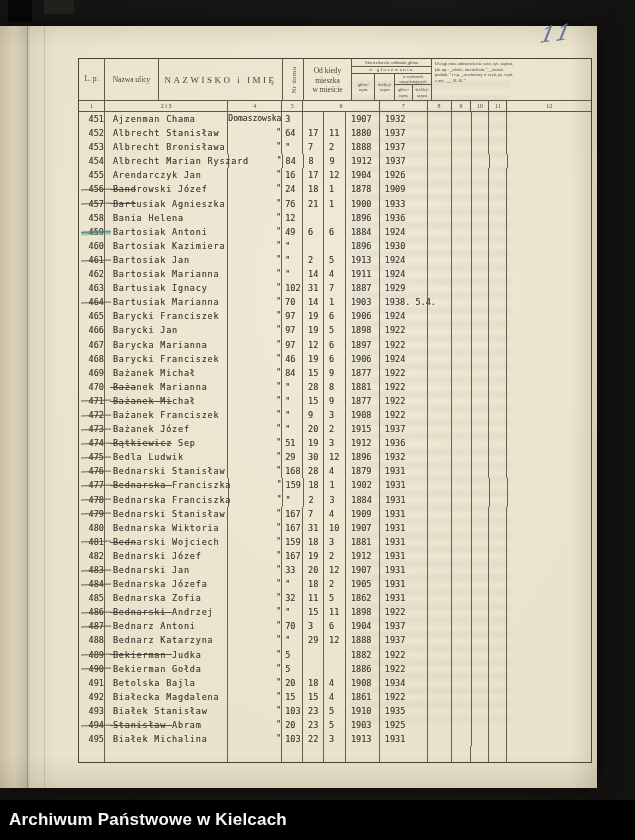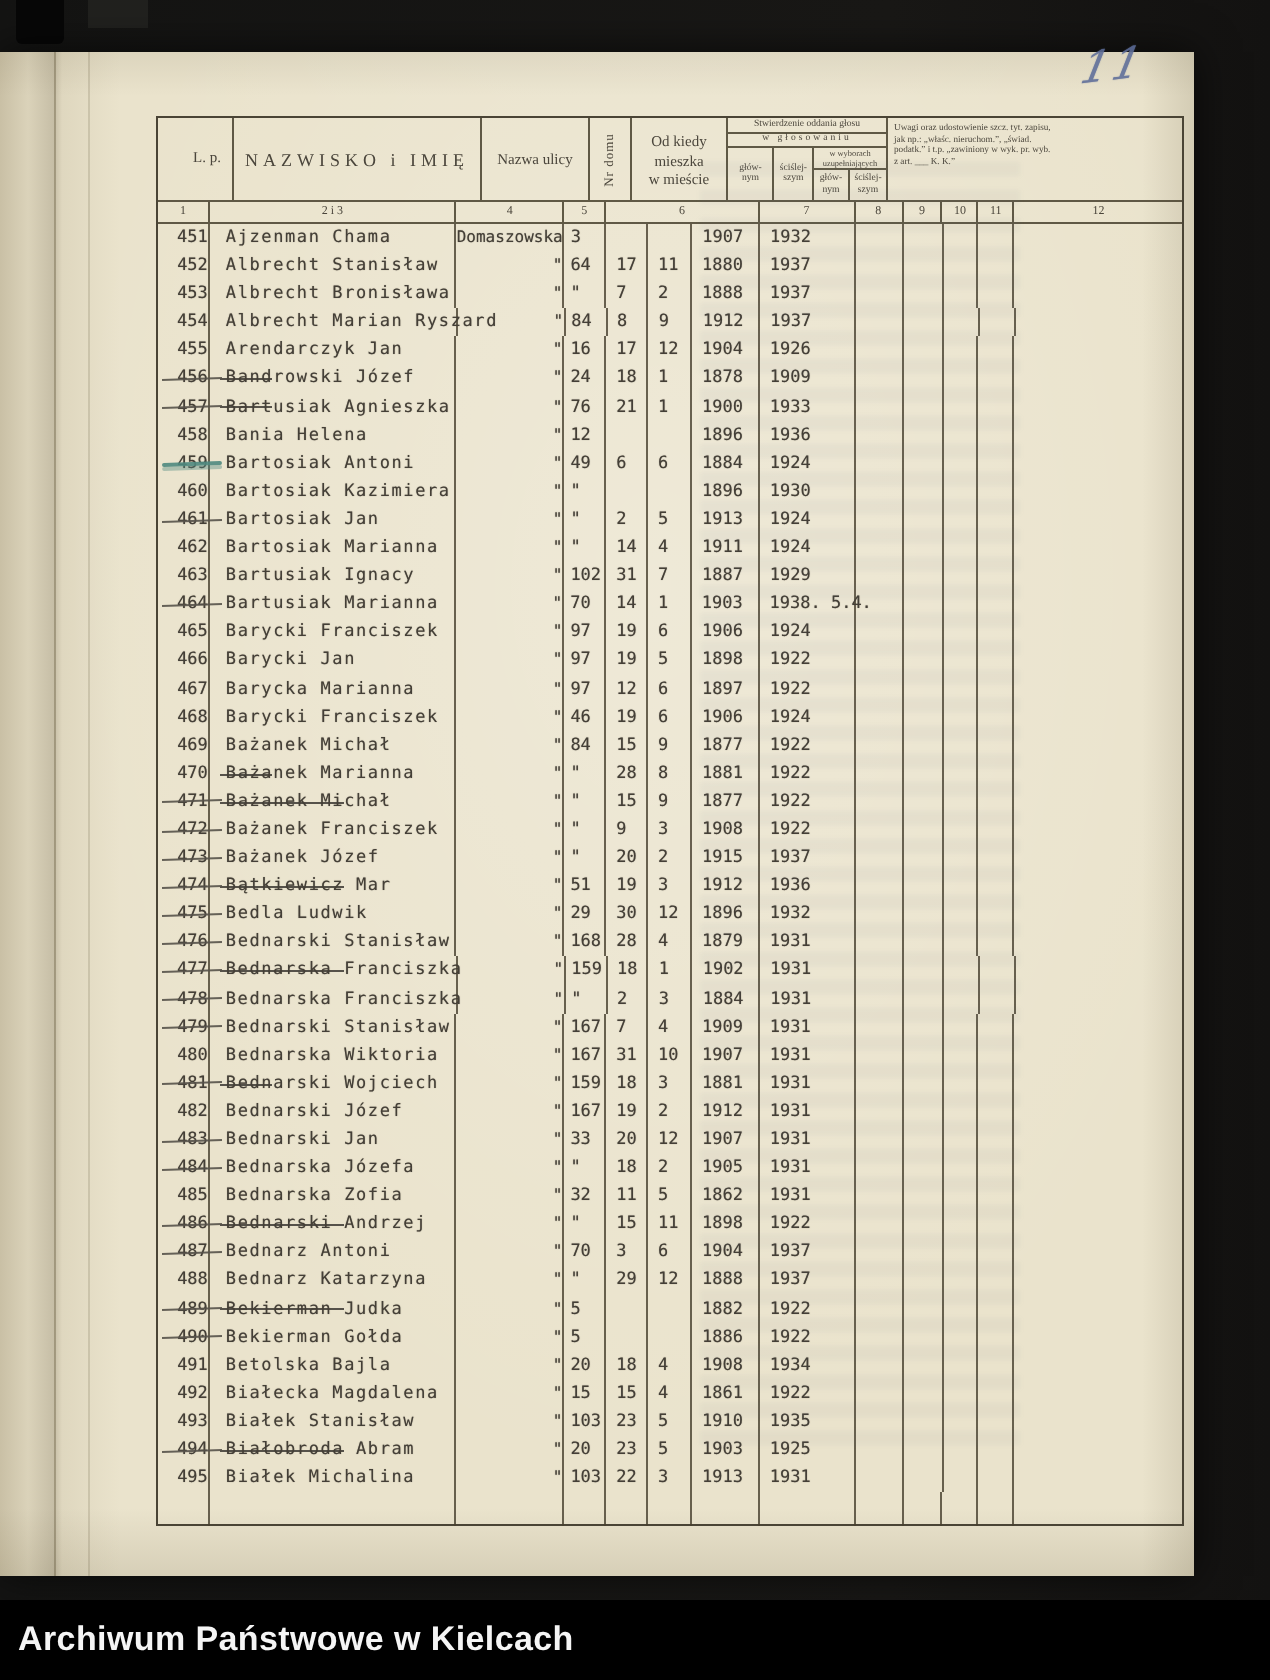--- a/index.html
+++ b/index.html
@@ -29,21 +29,21 @@
     box-sizing:border-box;color:#49443a;}
   .table *{box-sizing:border-box;}
   .thead{display:flex;height:42px;border-bottom:1px solid rgba(70,63,45,.85);}
   .hc{border-right:1px solid rgba(70,63,45,.85);position:relative;text-align:center;color:#4b463c;}
   .hc.last,.bc.last,.nc.last{border-right:none;}
   
   .c-lp{width:26px}.c-name{width:124px}.c-street{width:54px}.c-house{width:21px}
   .c-day{width:21px}.c-mon{width:22px}.c-rok{width:34px}.c-since{width:48px}
   .c-g1{width:24px}.c-g2{width:20px}.c-g3{width:18px}.c-g4{width:18px}
   .c-uwagi{width:84px}.c-birth{width:77px}.c-vote{width:80px}.c-birthspan{width:77px}
-  .h-lp{font-size:7.5px;line-height:40px;margin-left:12px;}
+  .h-lp{font-size:7.5px;line-height:40px;}
   .h-name{font-size:9px;letter-spacing:2.5px;line-height:42px;white-space:nowrap;overflow:hidden;}
   .h-street{font-size:7.5px;line-height:42px;}
   .h-house span{position:absolute;left:50%;top:50%;transform:translate(-50%,-50%) rotate(-90deg);
     font-size:6.5px;white-space:nowrap;letter-spacing:.5px;}
   .birth-top{height:13px;border-bottom:1px solid rgba(70,63,45,.85);font-size:7.5px;line-height:13px;}
   .birth-cells{display:flex;height:28px;}
   .birth-cells .sub{border-right:1px solid rgba(70,63,45,.85);font-size:6px;line-height:26px;overflow:visible;white-space:nowrap;}
   .birth-cells .sub.last{border-right:none;}
   .h-since{font-size:7.5px;line-height:9.5px;white-space:pre-line;padding-top:7px;}
   .vote-top{height:8px;border-bottom:1px solid rgba(70,63,45,.85);font-size:4.8px;line-height:7.5px;white-space:nowrap;overflow:hidden;}
@@ -94,22 +94,22 @@
 
   <div class="paper">
     <div class="crease" style="left:27px"></div>
     <div class="crease" style="left:44px;opacity:.5"></div>
 
     <div class="pagenum">11</div>
 
     <div class="table">
       <div class="thead">
         <div class="hc c-lp h-lp">L. p.</div>
+        <div class="hc c-street h-street">Nazwa ulicy</div>
         <div class="hc c-name h-name">NAZWISKO i IMIĘ</div>
-        <div class="hc c-street h-street">Nazwa ulicy</div>
         <div class="hc c-house h-house">
           <span>Nr domu</span>
         </div>
         <div class="hc c-since h-since">Od kiedy
 mieszka
 w mieście</div>
         <div class="hc c-vote">
           <div class="vote-top">Stwierdzenie oddania głosu</div>
           <div class="vote-mid">w głosowaniu</div>
           <div class="vote-cells">
@@ -486,21 +486,21 @@
             <div class="bc c-rok num">1915</div>
             <div class="bc c-since num">1937</div>
             <div class="bc c-g1"></div>
             <div class="bc c-g2"></div>
             <div class="bc c-g3"></div>
             <div class="bc c-g4"></div>
             <div class="bc c-uwagi last"></div>
           </div>
           <div class="trow">
             <div class="bc c-lp lp"><span>474</span><i class="strike"></i><i class="dash dash-l"></i></div>
-            <div class="bc c-name nm">Bątkiewicz Mar</div>
+            <div class="bc c-name nm">Bątkiewicz Sep</div>
             <div class="bc c-street st">"</div>
             <div class="bc c-house hs">51</div>
             <div class="bc c-day num">19</div>
             <div class="bc c-mon num">3</div>
             <div class="bc c-rok num">1912</div>
             <div class="bc c-since num">1936</div>
             <div class="bc c-g1"></div>
             <div class="bc c-g2"></div>
             <div class="bc c-g3"></div>
             <div class="bc c-g4"></div>
@@ -786,21 +786,21 @@
             <div class="bc c-rok num">1910</div>
             <div class="bc c-since num">1935</div>
             <div class="bc c-g1"></div>
             <div class="bc c-g2"></div>
             <div class="bc c-g3"></div>
             <div class="bc c-g4"></div>
             <div class="bc c-uwagi last"></div>
           </div>
           <div class="trow">
             <div class="bc c-lp lp"><span>494</span><i class="strike"></i><i class="dash dash-l"></i></div>
-            <div class="bc c-name nm">Białobroda  Abram</div>
+            <div class="bc c-name nm">Stanisław  Abram</div>
             <div class="bc c-street st">"</div>
             <div class="bc c-house hs">20</div>
             <div class="bc c-day num">23</div>
             <div class="bc c-mon num">5</div>
             <div class="bc c-rok num">1903</div>
             <div class="bc c-since num">1925</div>
             <div class="bc c-g1"></div>
             <div class="bc c-g2"></div>
             <div class="bc c-g3"></div>
             <div class="bc c-g4"></div>

